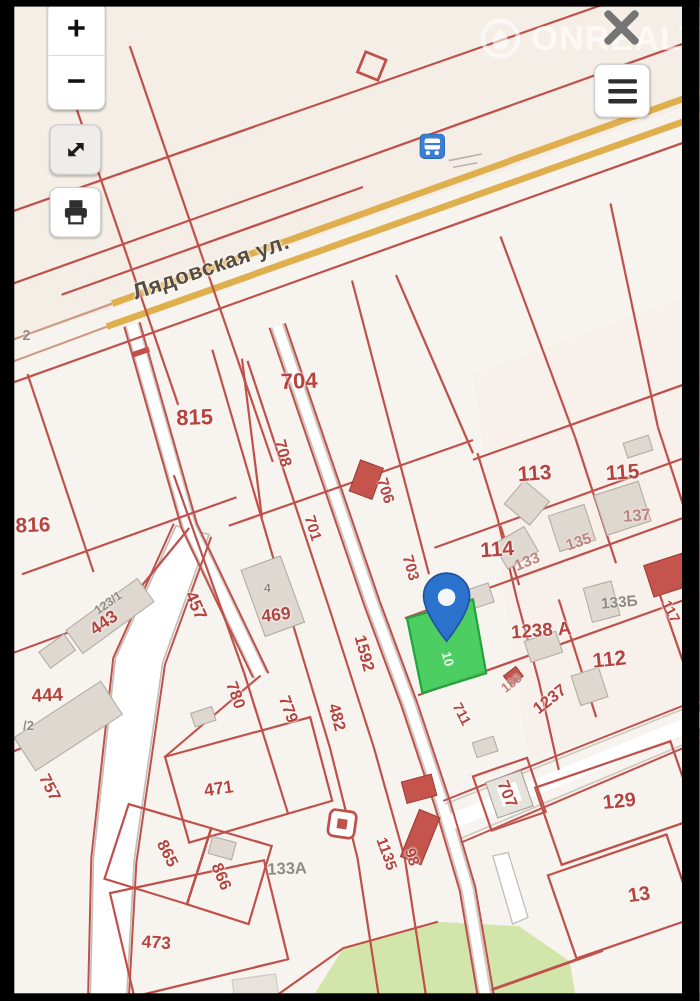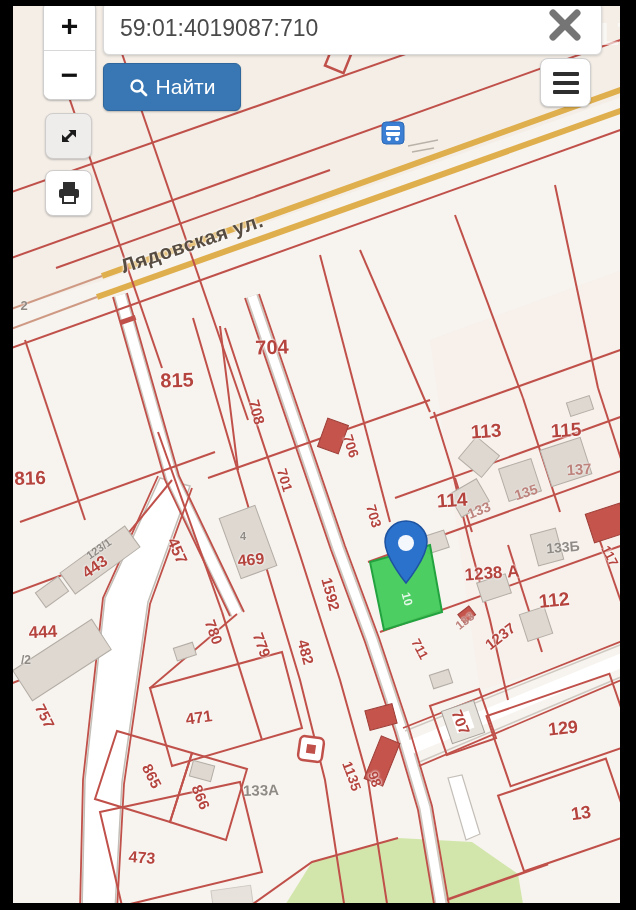--- a/index.html
+++ b/index.html
@@ -258,29 +258,21 @@
     </svg>
     <span class="watermark-text">ONREALT</span>
   </div>
 
   <div class="ctl zoom-panel">
     <button class="zoom-btn">+</button>
     <div class="zoom-sep"></div>
     <button class="zoom-btn">−</button>
   </div>
 
-  <input class="ctl search-box" type="text" value="59:01:4019087:710" style="">
-
-  <div class="ctl find-btn">
-    <svg width="19" height="19" viewBox="0 0 19 19">
-      <circle cx="8" cy="8" r="5.5" fill="none" stroke="#ffffff" stroke-width="2.4"></circle>
-      <line x1="12.2" y1="12.2" x2="17" y2="17" stroke="#ffffff" stroke-width="2.8" stroke-linecap="round"></line>
-    </svg>
-    <span>Найти</span>
-  </div>
+
 
   <button class="ctl close-btn">
     <svg width="40" height="40" viewBox="0 0 40 40">
       <line x1="8" y1="8" x2="32" y2="32" stroke="#757575" stroke-width="7" stroke-linecap="round"></line>
       <line x1="32" y1="8" x2="8" y2="32" stroke="#757575" stroke-width="7" stroke-linecap="round"></line>
     </svg>
   </button>
 
   <button class="ctl menu-btn">
     <span class="menu-bar"></span>

